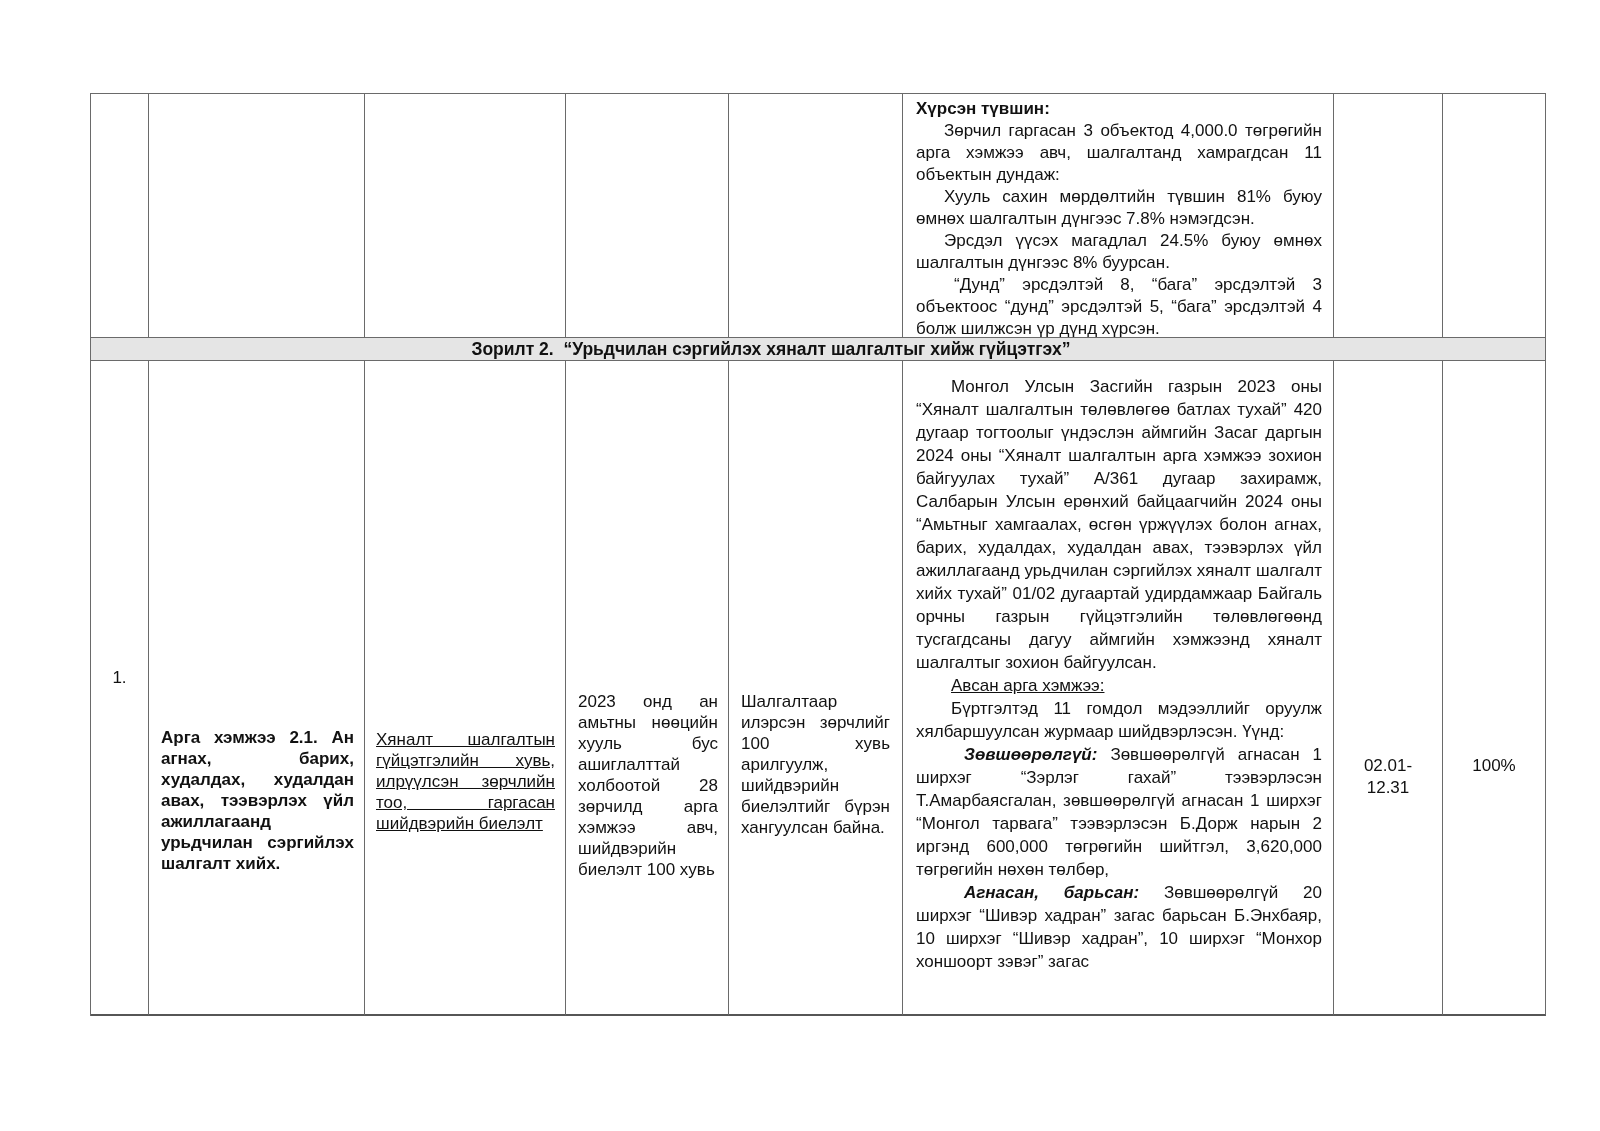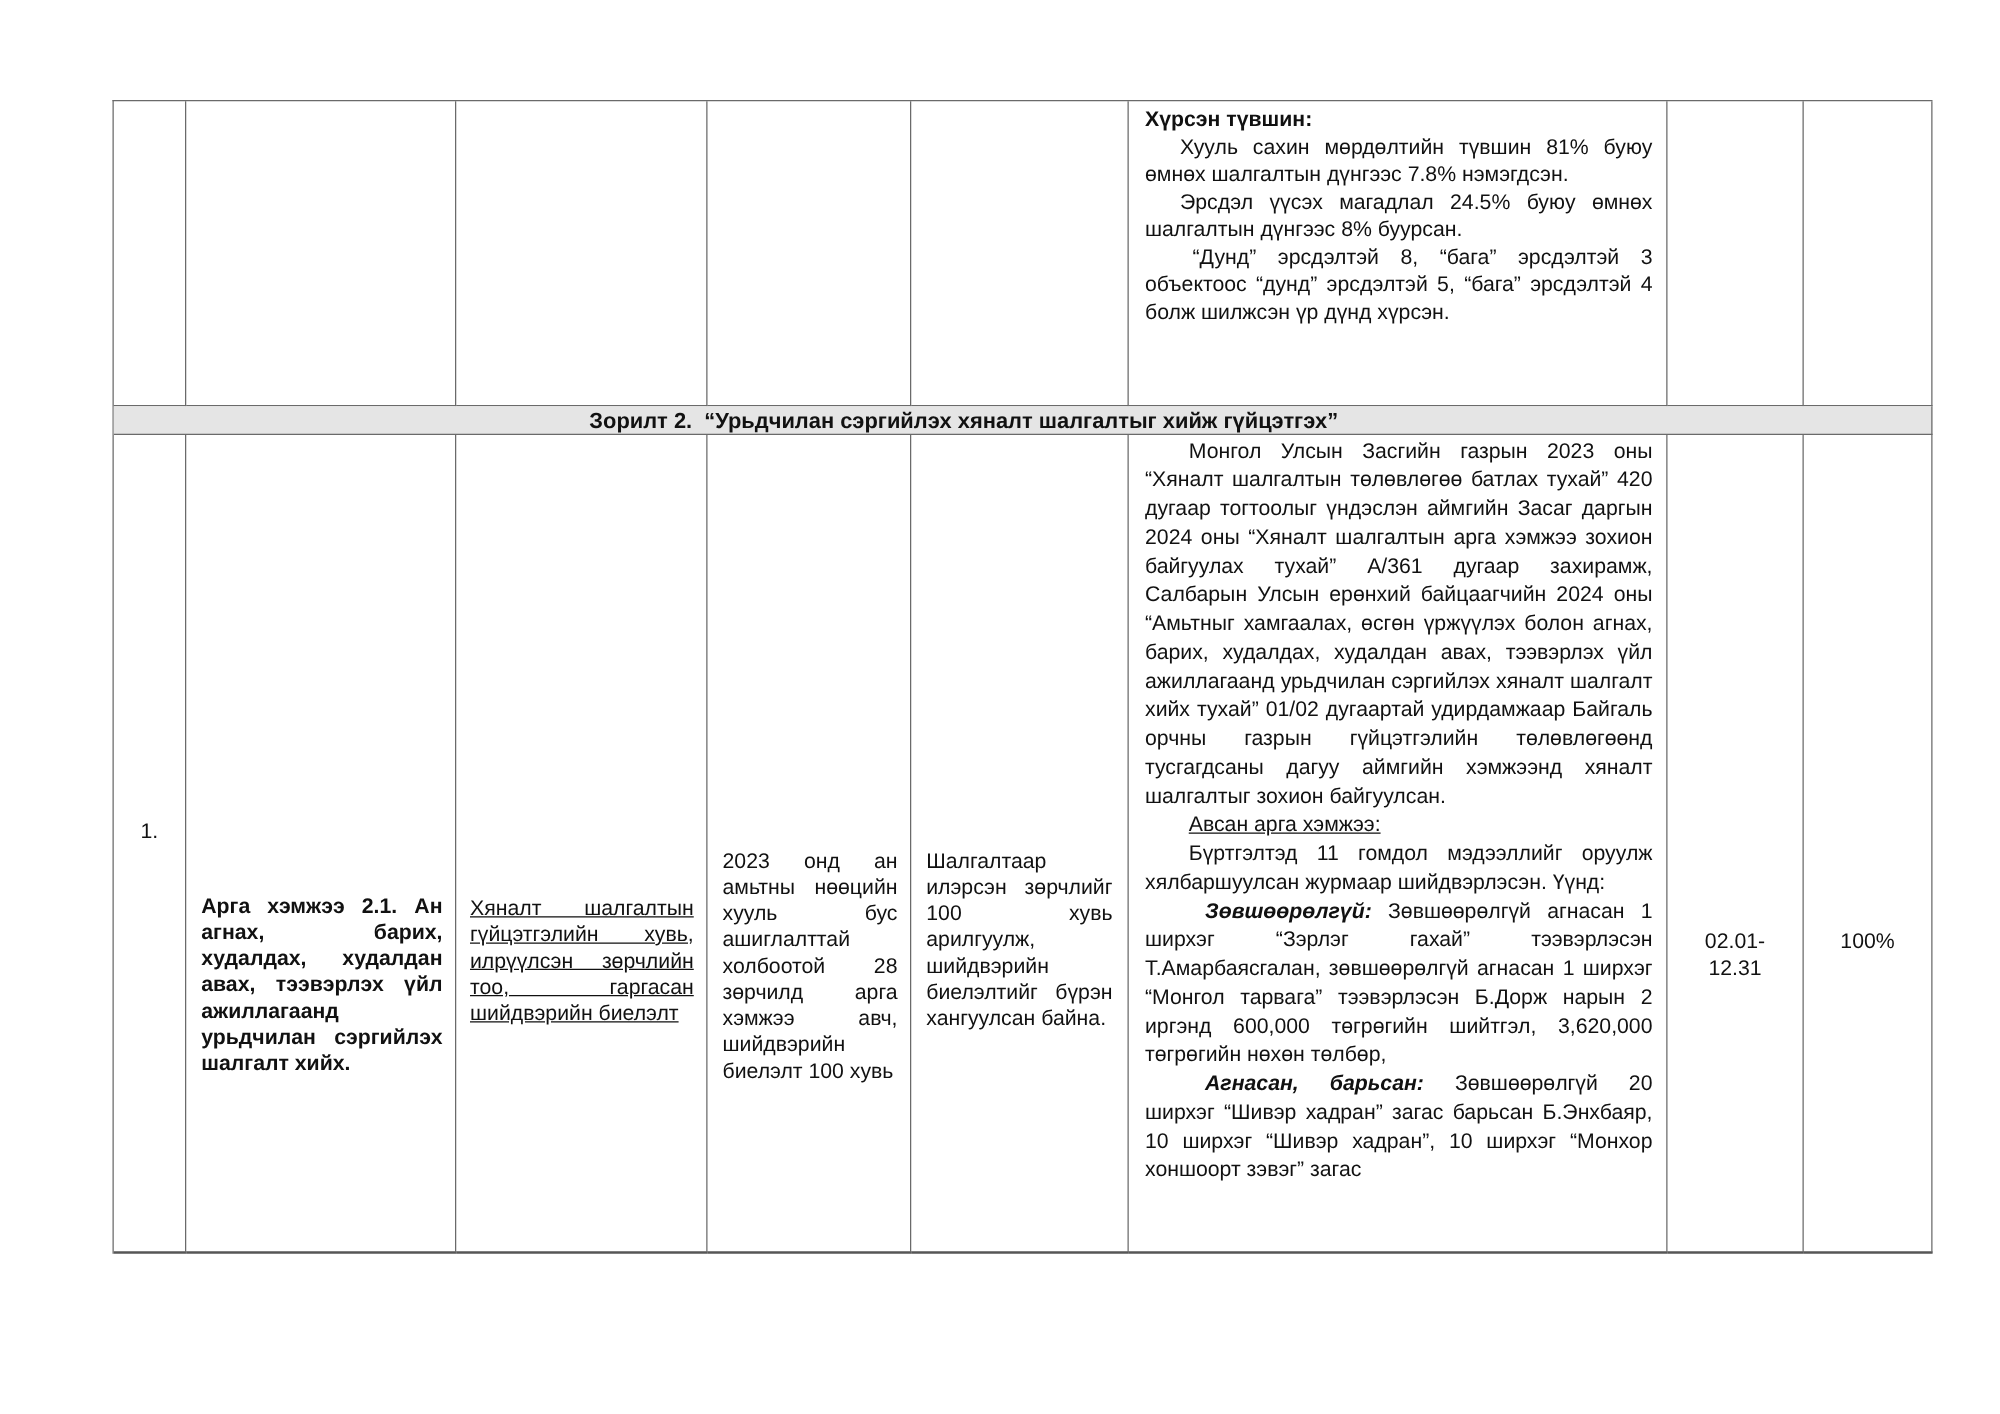--- a/index.html
+++ b/index.html
@@ -2,21 +2,21 @@
 <html><head>
 <meta charset="utf-8">
 <style>
   html,body{margin:0;padding:0;}
   body{
     width:1600px;height:1131px;position:relative;background:#ffffff;
     font-family:"Liberation Sans","DejaVu Sans",sans-serif;color:#111;
     overflow:hidden;
   }
   .doc-table{
-    position:absolute;left:90px;top:80px;width:1455px;
+    position:absolute;left:90px;top:93px;width:1455px;
     display:grid;
     grid-template-columns:58px 216px 201px 163px 174px 431px 109px 103px;
     grid-template-rows:244px 23px 655px;
     border-top:1.5px solid #6a6a6a;
     border-left:1.5px solid #6a6a6a;
   }
   .cell{
     box-sizing:border-box;overflow:hidden;
     border-right:1.5px solid #6a6a6a;
     border-bottom:1.5px solid #6a6a6a;
@@ -39,41 +39,42 @@
     padding-right:94px;box-sizing:border-box;
     border-right:1.5px solid #6a6a6a;border-bottom:1.5px solid #6a6a6a;
     white-space:pre-wrap;
   }
   
   .num-cell{padding:306px 4px 0 4px;}
   .measure-cell{padding:366px 10px 0 12px;font-weight:bold;}
   .indicator-cell{padding:368px 10px 0 11px;text-decoration:underline;}
   .baseline-cell{padding:330px 10px 0 12px;}
   .target-cell{padding:330px 12px 0 12px;}
-  .result-cell{padding:1px 11px 0 13px;line-height:23px;}
+  .result-cell{padding:14px 11px 0 13px;line-height:23px;}
   .result-cell p{margin:0;text-indent:35px;}
   .result-cell p.lead-indent{text-indent:48px;}
   .period-cell{padding:394px 4px 0 4px;line-height:22px;}
   .percent-cell{padding:394px 4px 0 4px;line-height:22px;}
   .b{font-weight:bold;}
   .bi{font-weight:bold;font-style:italic;}
   .u{text-decoration:underline;}
 </style>
 </head>
 <body>
 
 <div class="doc-table">
 
   <div class="cell"></div>
   <div class="cell"></div>
   <div class="cell"></div>
   <div class="cell"></div>
   <div class="cell"></div>
   <div class="cell achieved justify">
     <p class="no-indent"><span class="b">Хүрсэн түвшин:</span></p>
+    <p><span>Зөрчил гаргасан 3 объектод 4,000.0 төгрөгийн арга хэмжээ авч, шалгалтанд хамрагдсан 11 объектын дундаж:</span></p>
     <p><span>Хууль сахин мөрдөлтийн түвшин 81% буюу өмнөх шалгалтын дүнгээс 7.8% нэмэгдсэн.</span></p>
     <p><span>Эрсдэл үүсэх магадлал 24.5% буюу өмнөх шалгалтын дүнгээс 8% буурсан.</span></p>
     <p class="big-indent"><span>“Дунд” эрсдэлтэй 8, “бага” эрсдэлтэй 3 объектоос “дунд” эрсдэлтэй 5, “бага” эрсдэлтэй 4 болж шилжсэн үр дүнд хүрсэн.</span></p>
   </div>
   <div class="cell"></div>
   <div class="cell"></div>
 
   <div class="section-band">
     <span>Зорилт 2.  “Урьдчилан сэргийлэх хяналт шалгалтыг хийж гүйцэтгэх”</span>
   </div>

